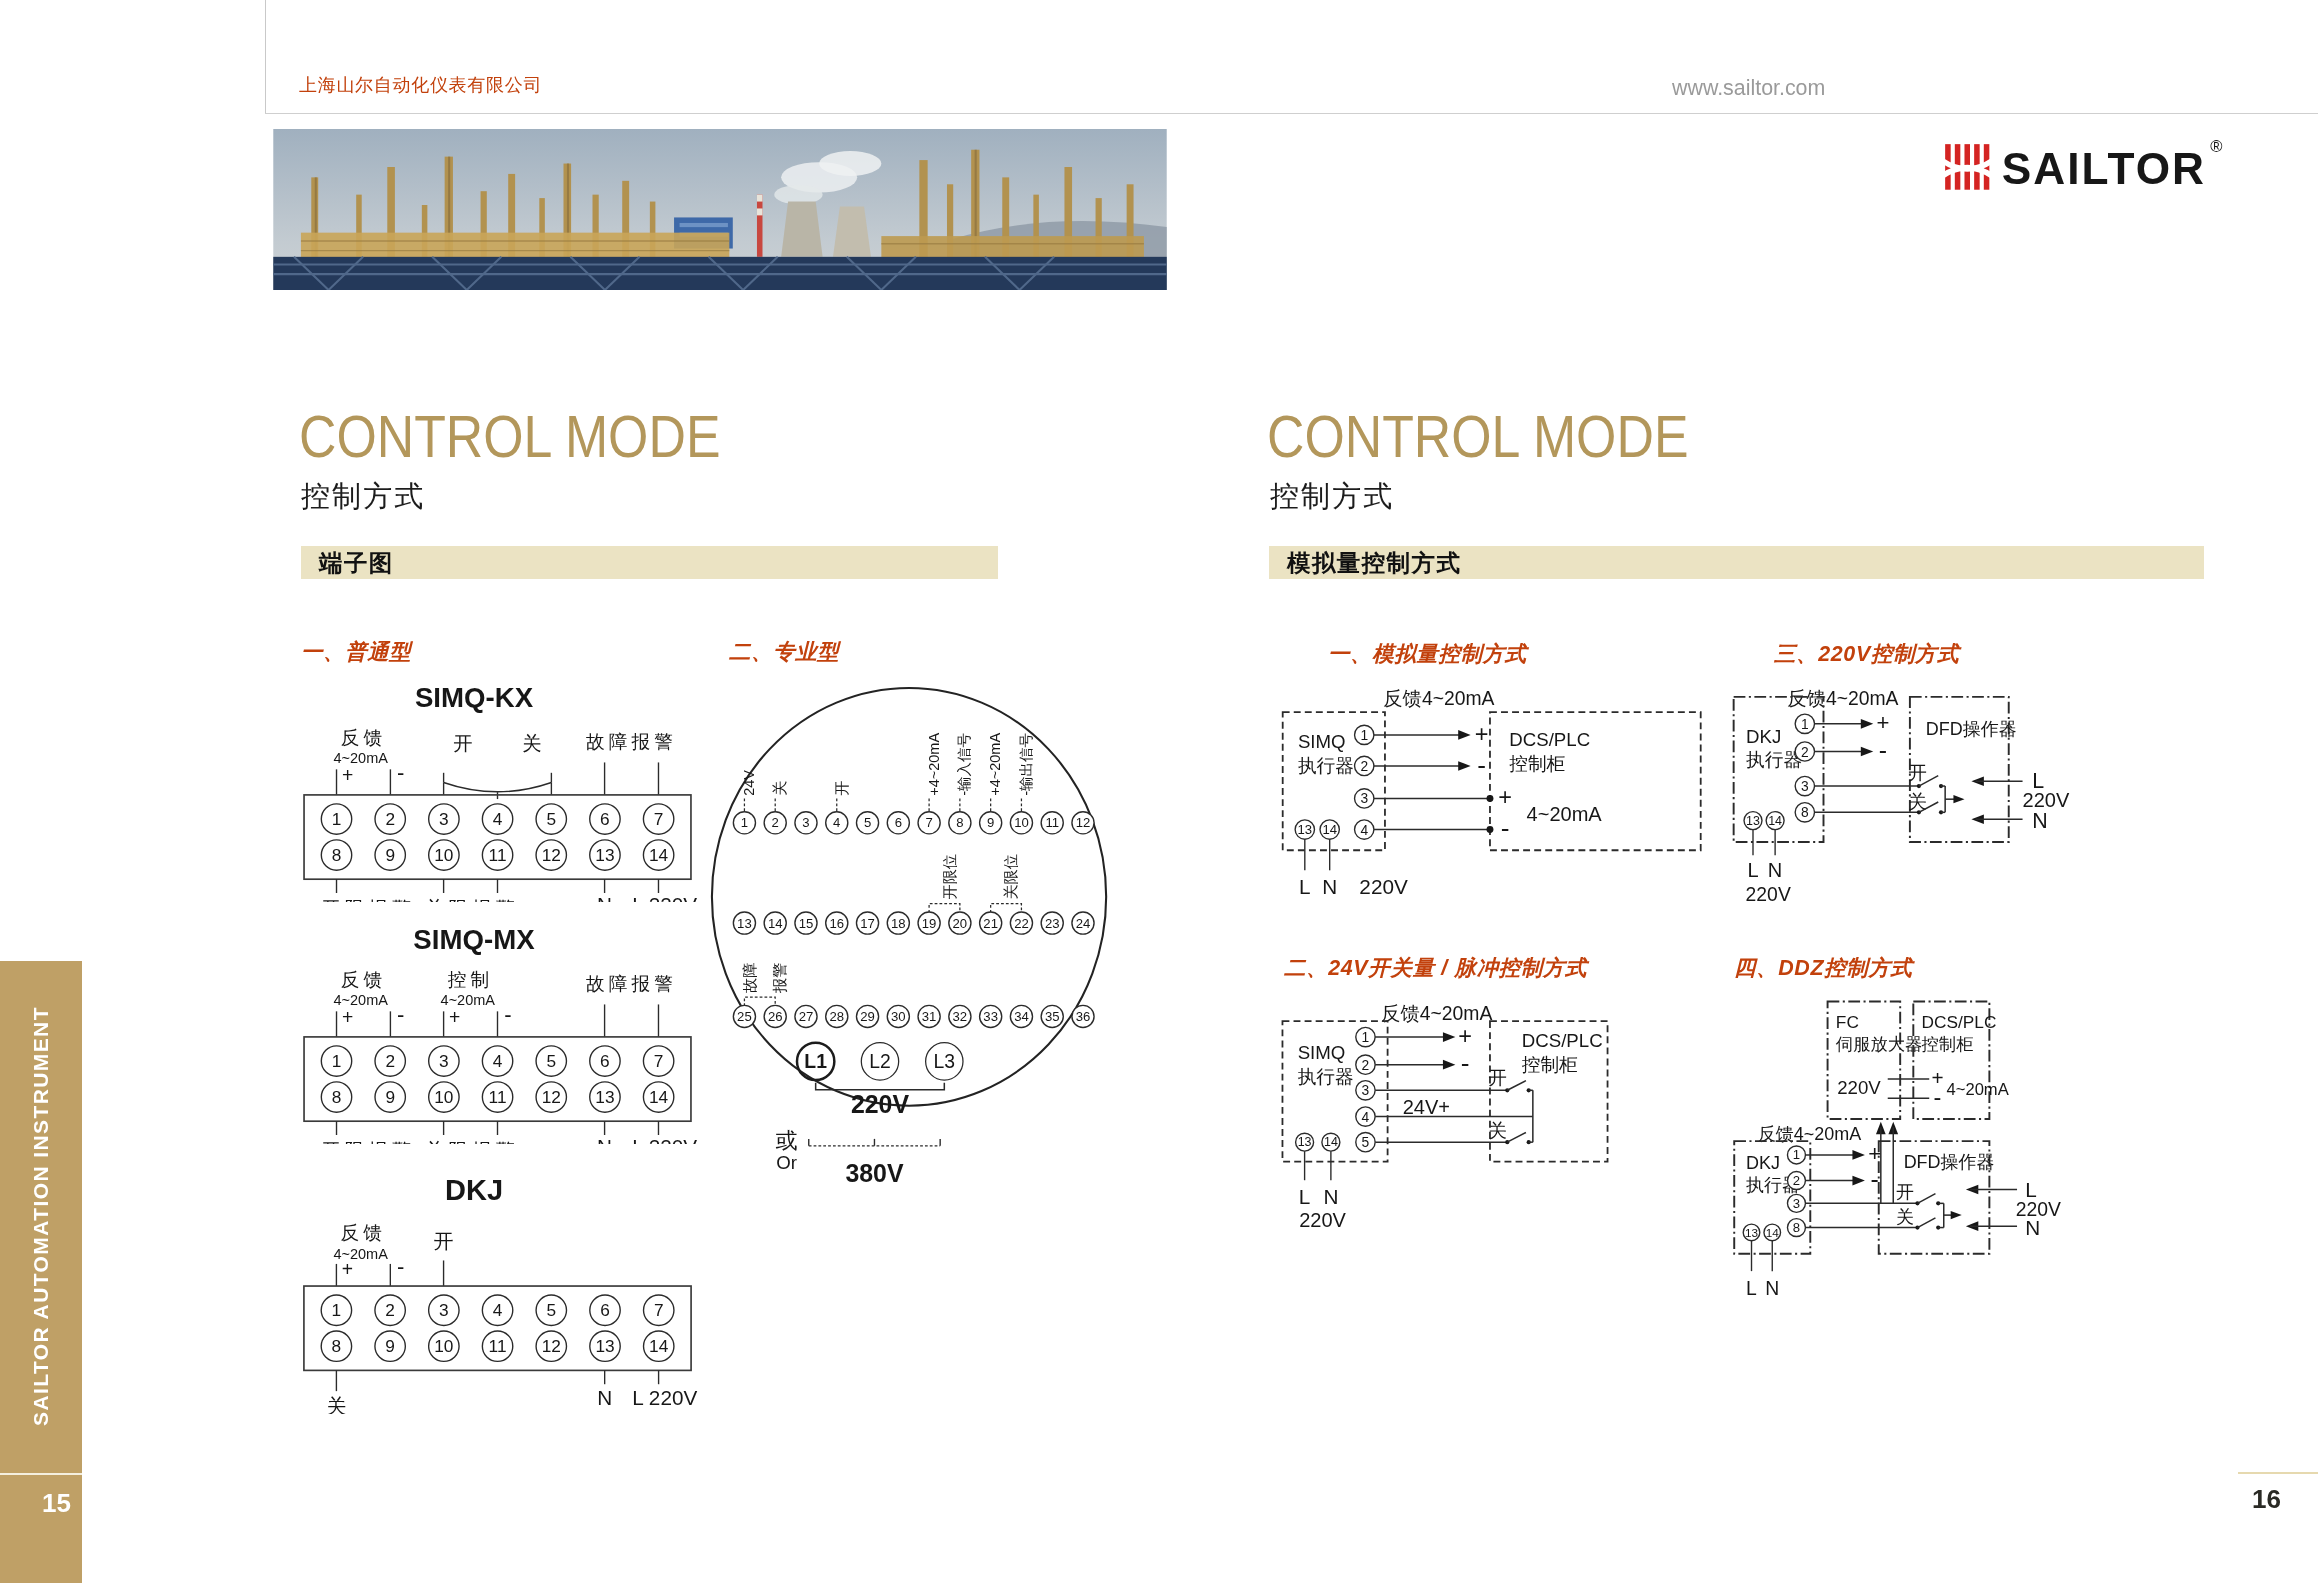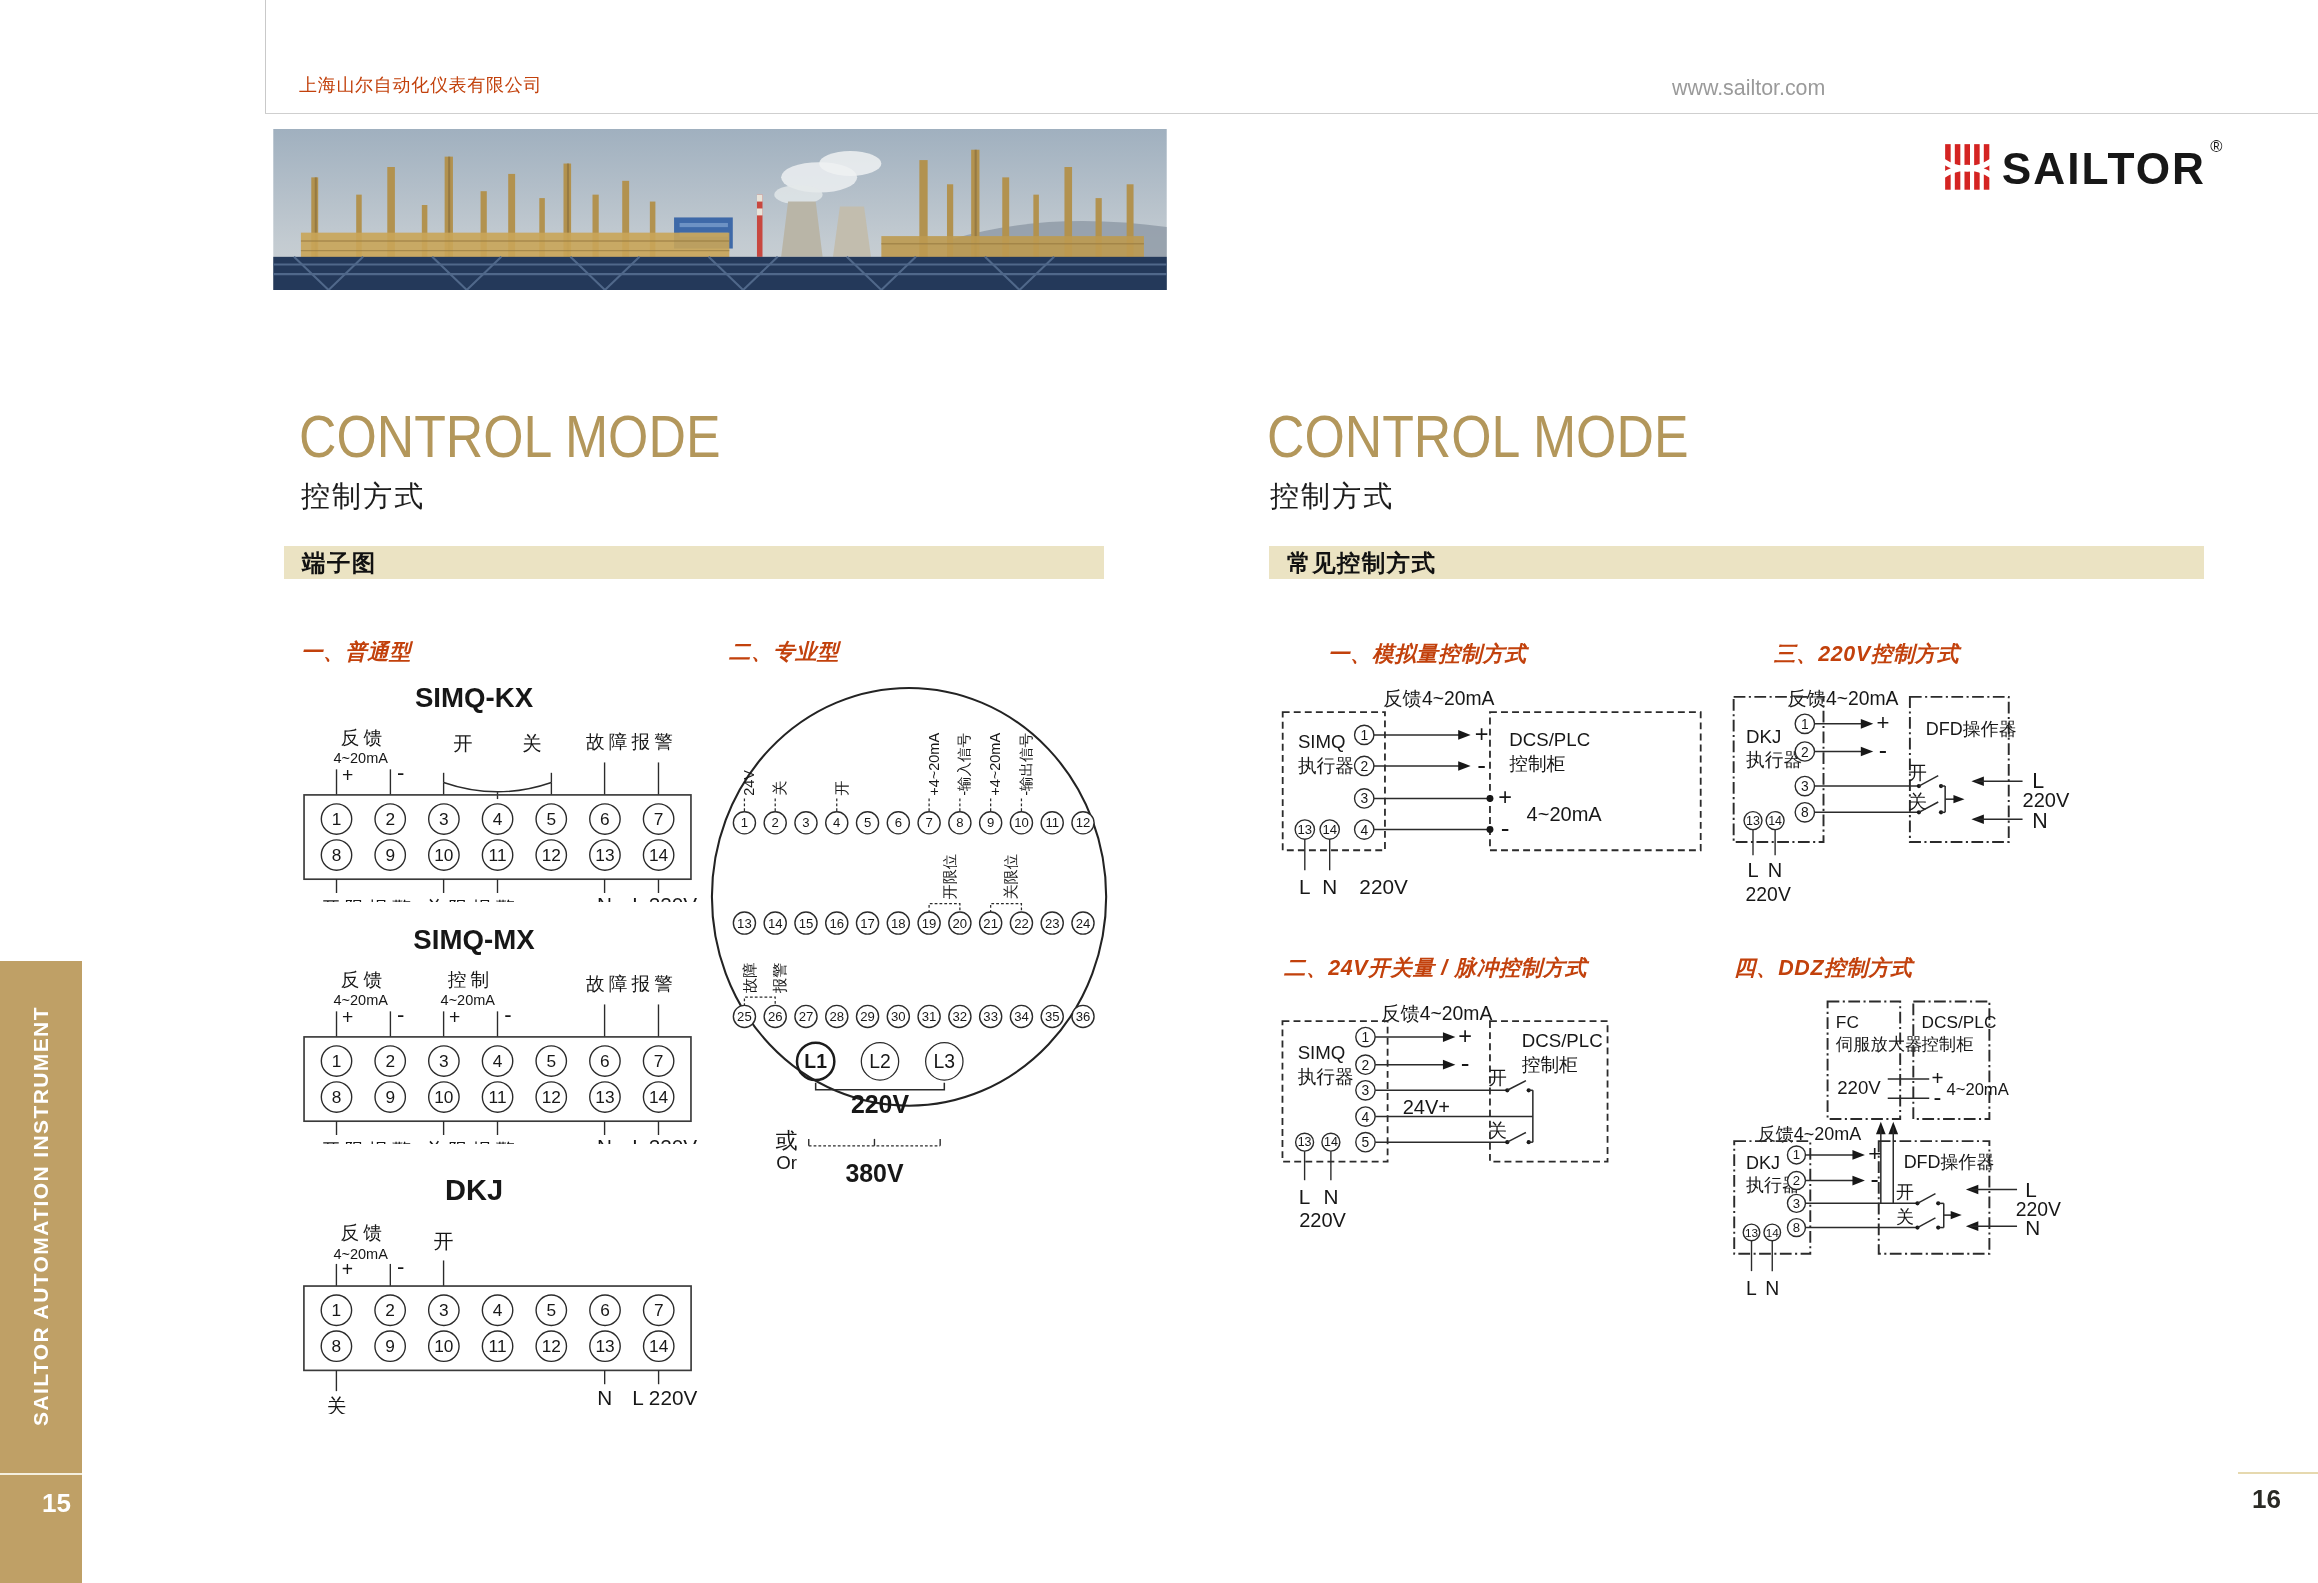--- a/index.html
+++ b/index.html
@@ -136,30 +136,30 @@
       <rect x="62" y="16" width="8" height="66"></rect>
     </g>
     <path d="M2,40 Q38,64 74,40" stroke="#ffffff" stroke-width="8" fill="none"></path>
     <path d="M2,62 Q38,38 74,62" stroke="#ffffff" stroke-width="8" fill="none"></path>
     <text x="88" y="74" font-size="64" font-weight="bold" fill="#d42422" letter-spacing="3">SAILTOR</text>
     <text x="390" y="28" font-size="24" fill="#333333">®</text>
   </svg>
 
   <div class="abs title-en" style="left:299px;top:403px;">CONTROL MODE</div>
   <div class="abs title-zh" style="left:301px;top:477px;">控制方式</div>
-  <div class="abs secbar" style="left:284px;top:546px;width:820px;text-align:center;">
+  <div class="abs secbar" style="left:301px;top:546px;width:697px;text-align:center;">
     <span>端子图</span>
   </div>
   <div class="abs subhead" style="left:301px;top:637px;">一、普通型</div>
   <div class="abs subhead" style="left:729px;top:637px;">二、专业型</div>
 
   <div class="abs title-en" style="left:1267px;top:403px;">CONTROL MODE</div>
   <div class="abs title-zh" style="left:1270px;top:477px;">控制方式</div>
   <div class="abs secbar" style="left:1269px;top:546px;width:935px;">
-    <span>常见控制方式</span>
+    <span>模拟量控制方式</span>
   </div>
   <div class="abs subhead" style="left:1328px;top:639px;">一、模拟量控制方式</div>
   <div class="abs subhead" style="left:1734px;top:639px;margin-left:40px;">三、220V控制方式</div>
   <div class="abs subhead" style="left:1284px;top:953px;">二、24V开关量 / 脉冲控制方式</div>
   <div class="abs subhead" style="left:1734px;top:953px;">四、DDZ控制方式</div>
 
   <svg class="abs dg" style="left:297px;top:674px;" width="401" height="228" viewBox="0 0 580 330">
     <text x="256" y="34" font-size="40" font-weight="bold" class="tnum">SIMQ-KX</text>
     <text x="96" y="92" font-size="27" class="lbl lsp">反馈</text>
     <text x="92" y="122" font-size="21" class="lbl">4~20mA</text>

